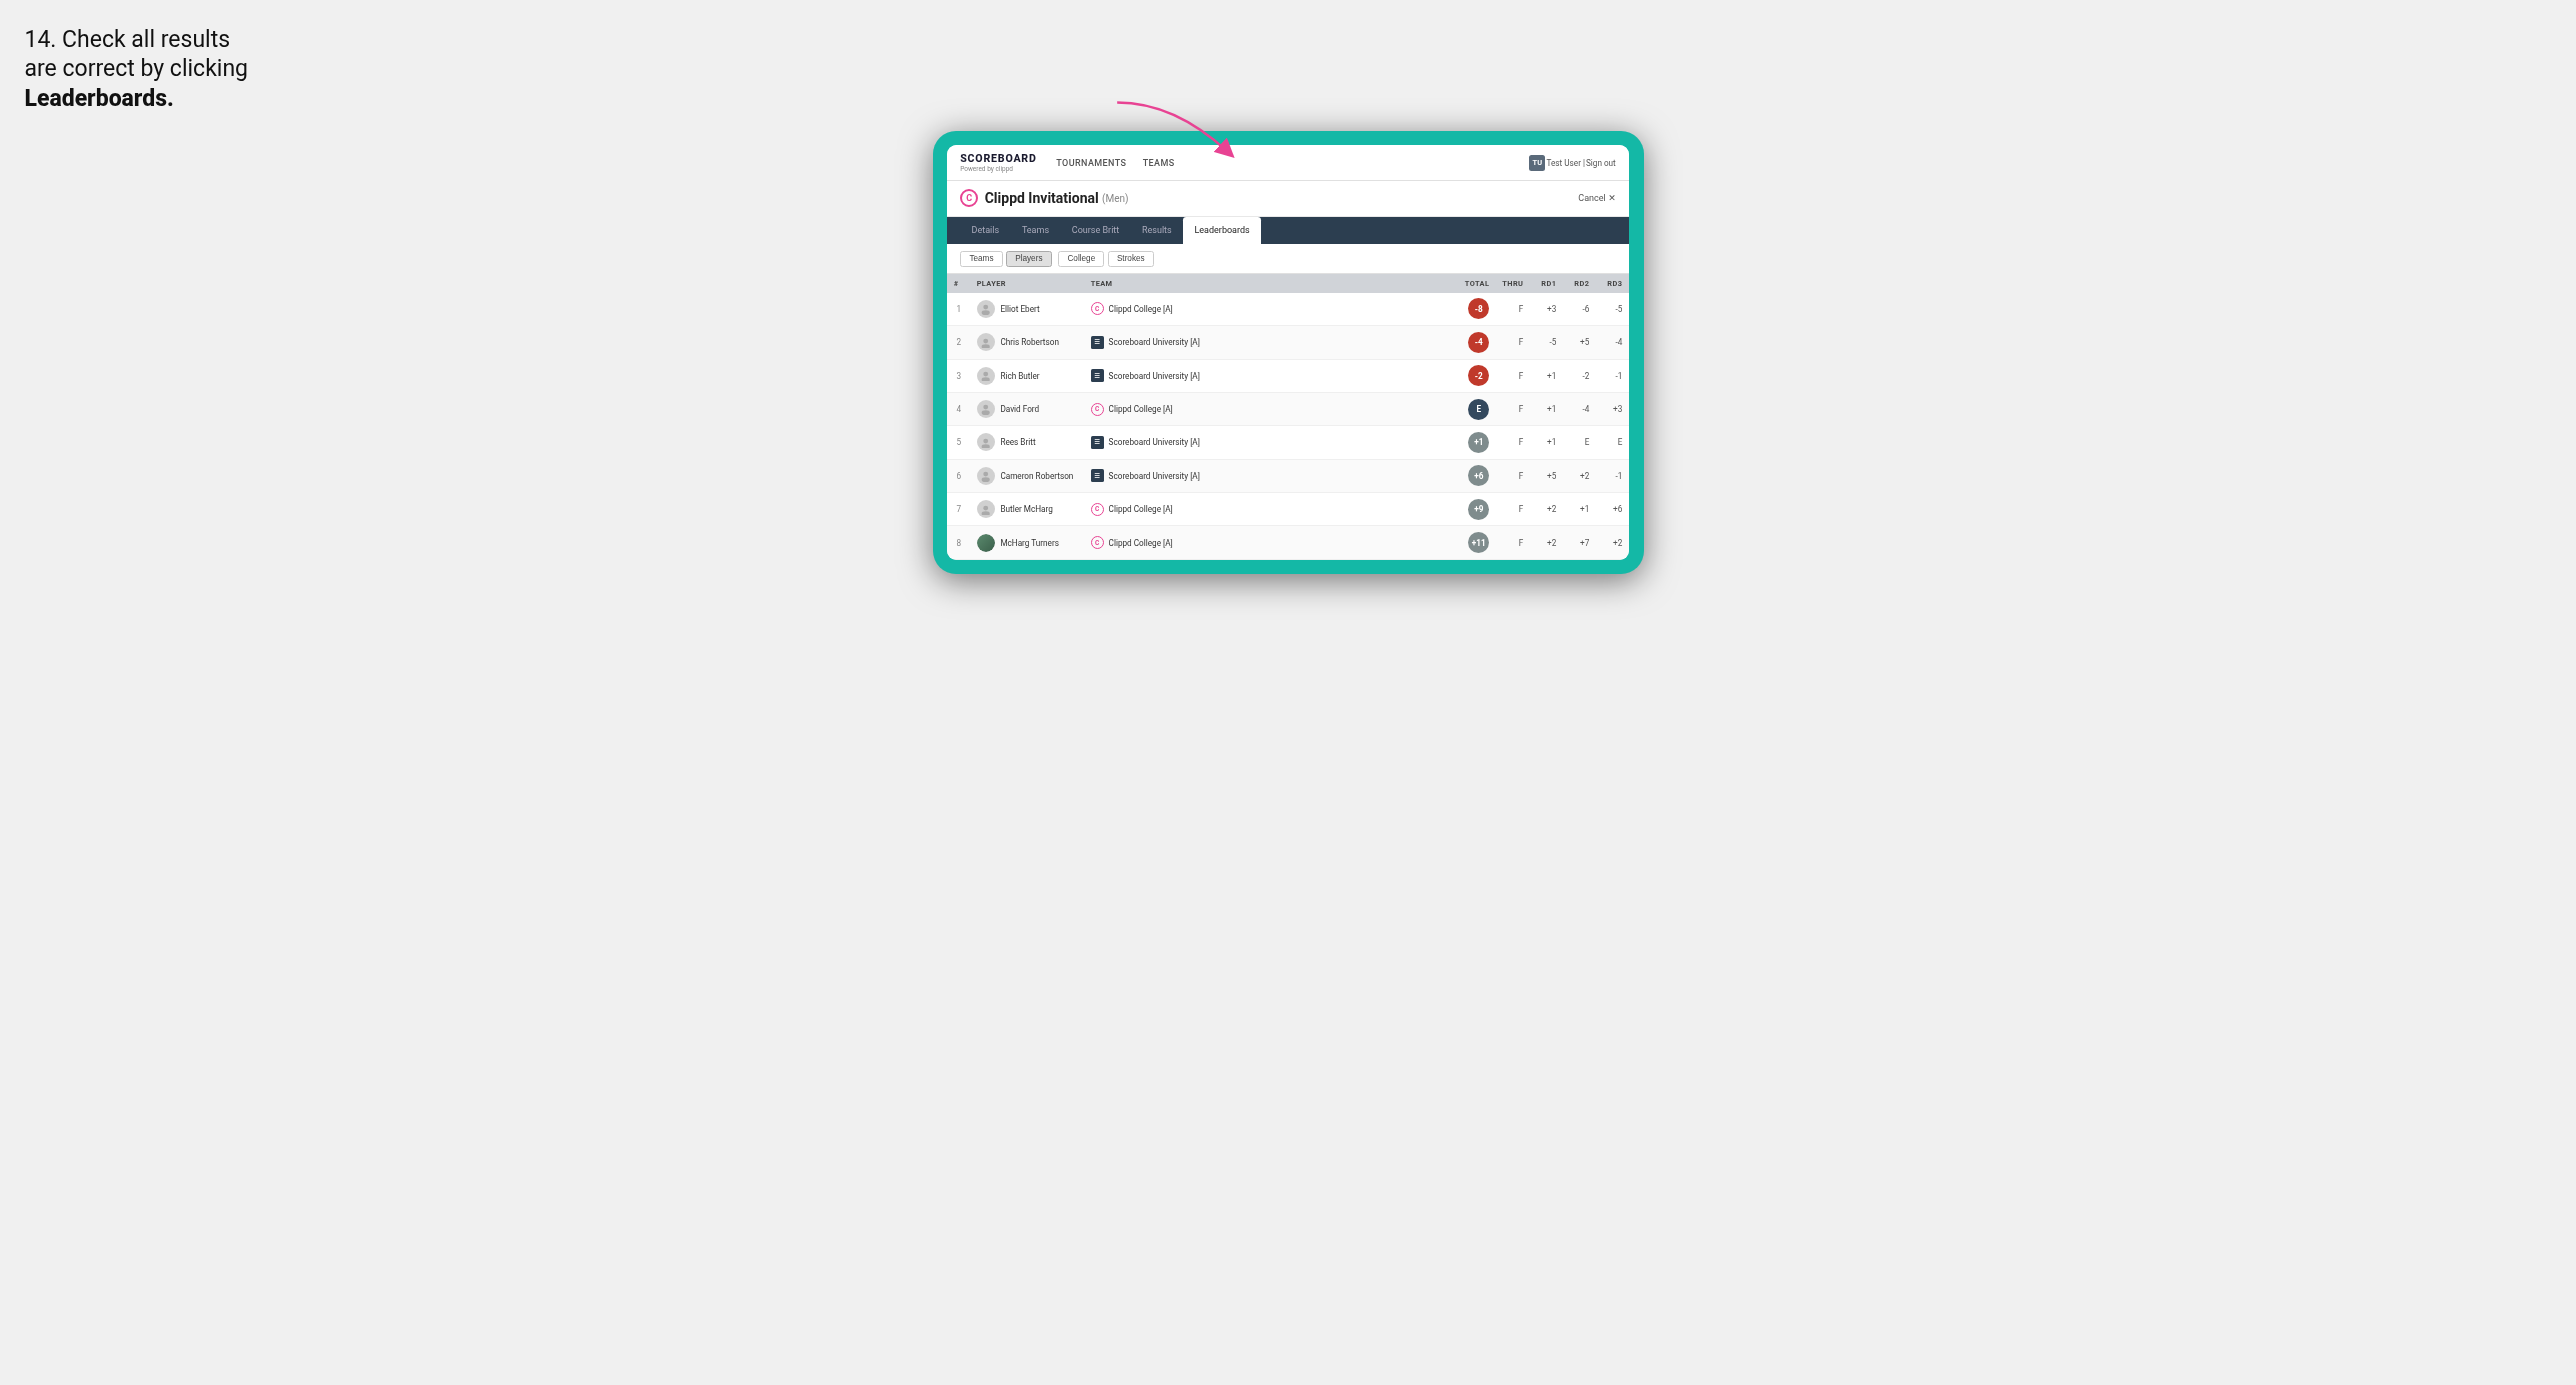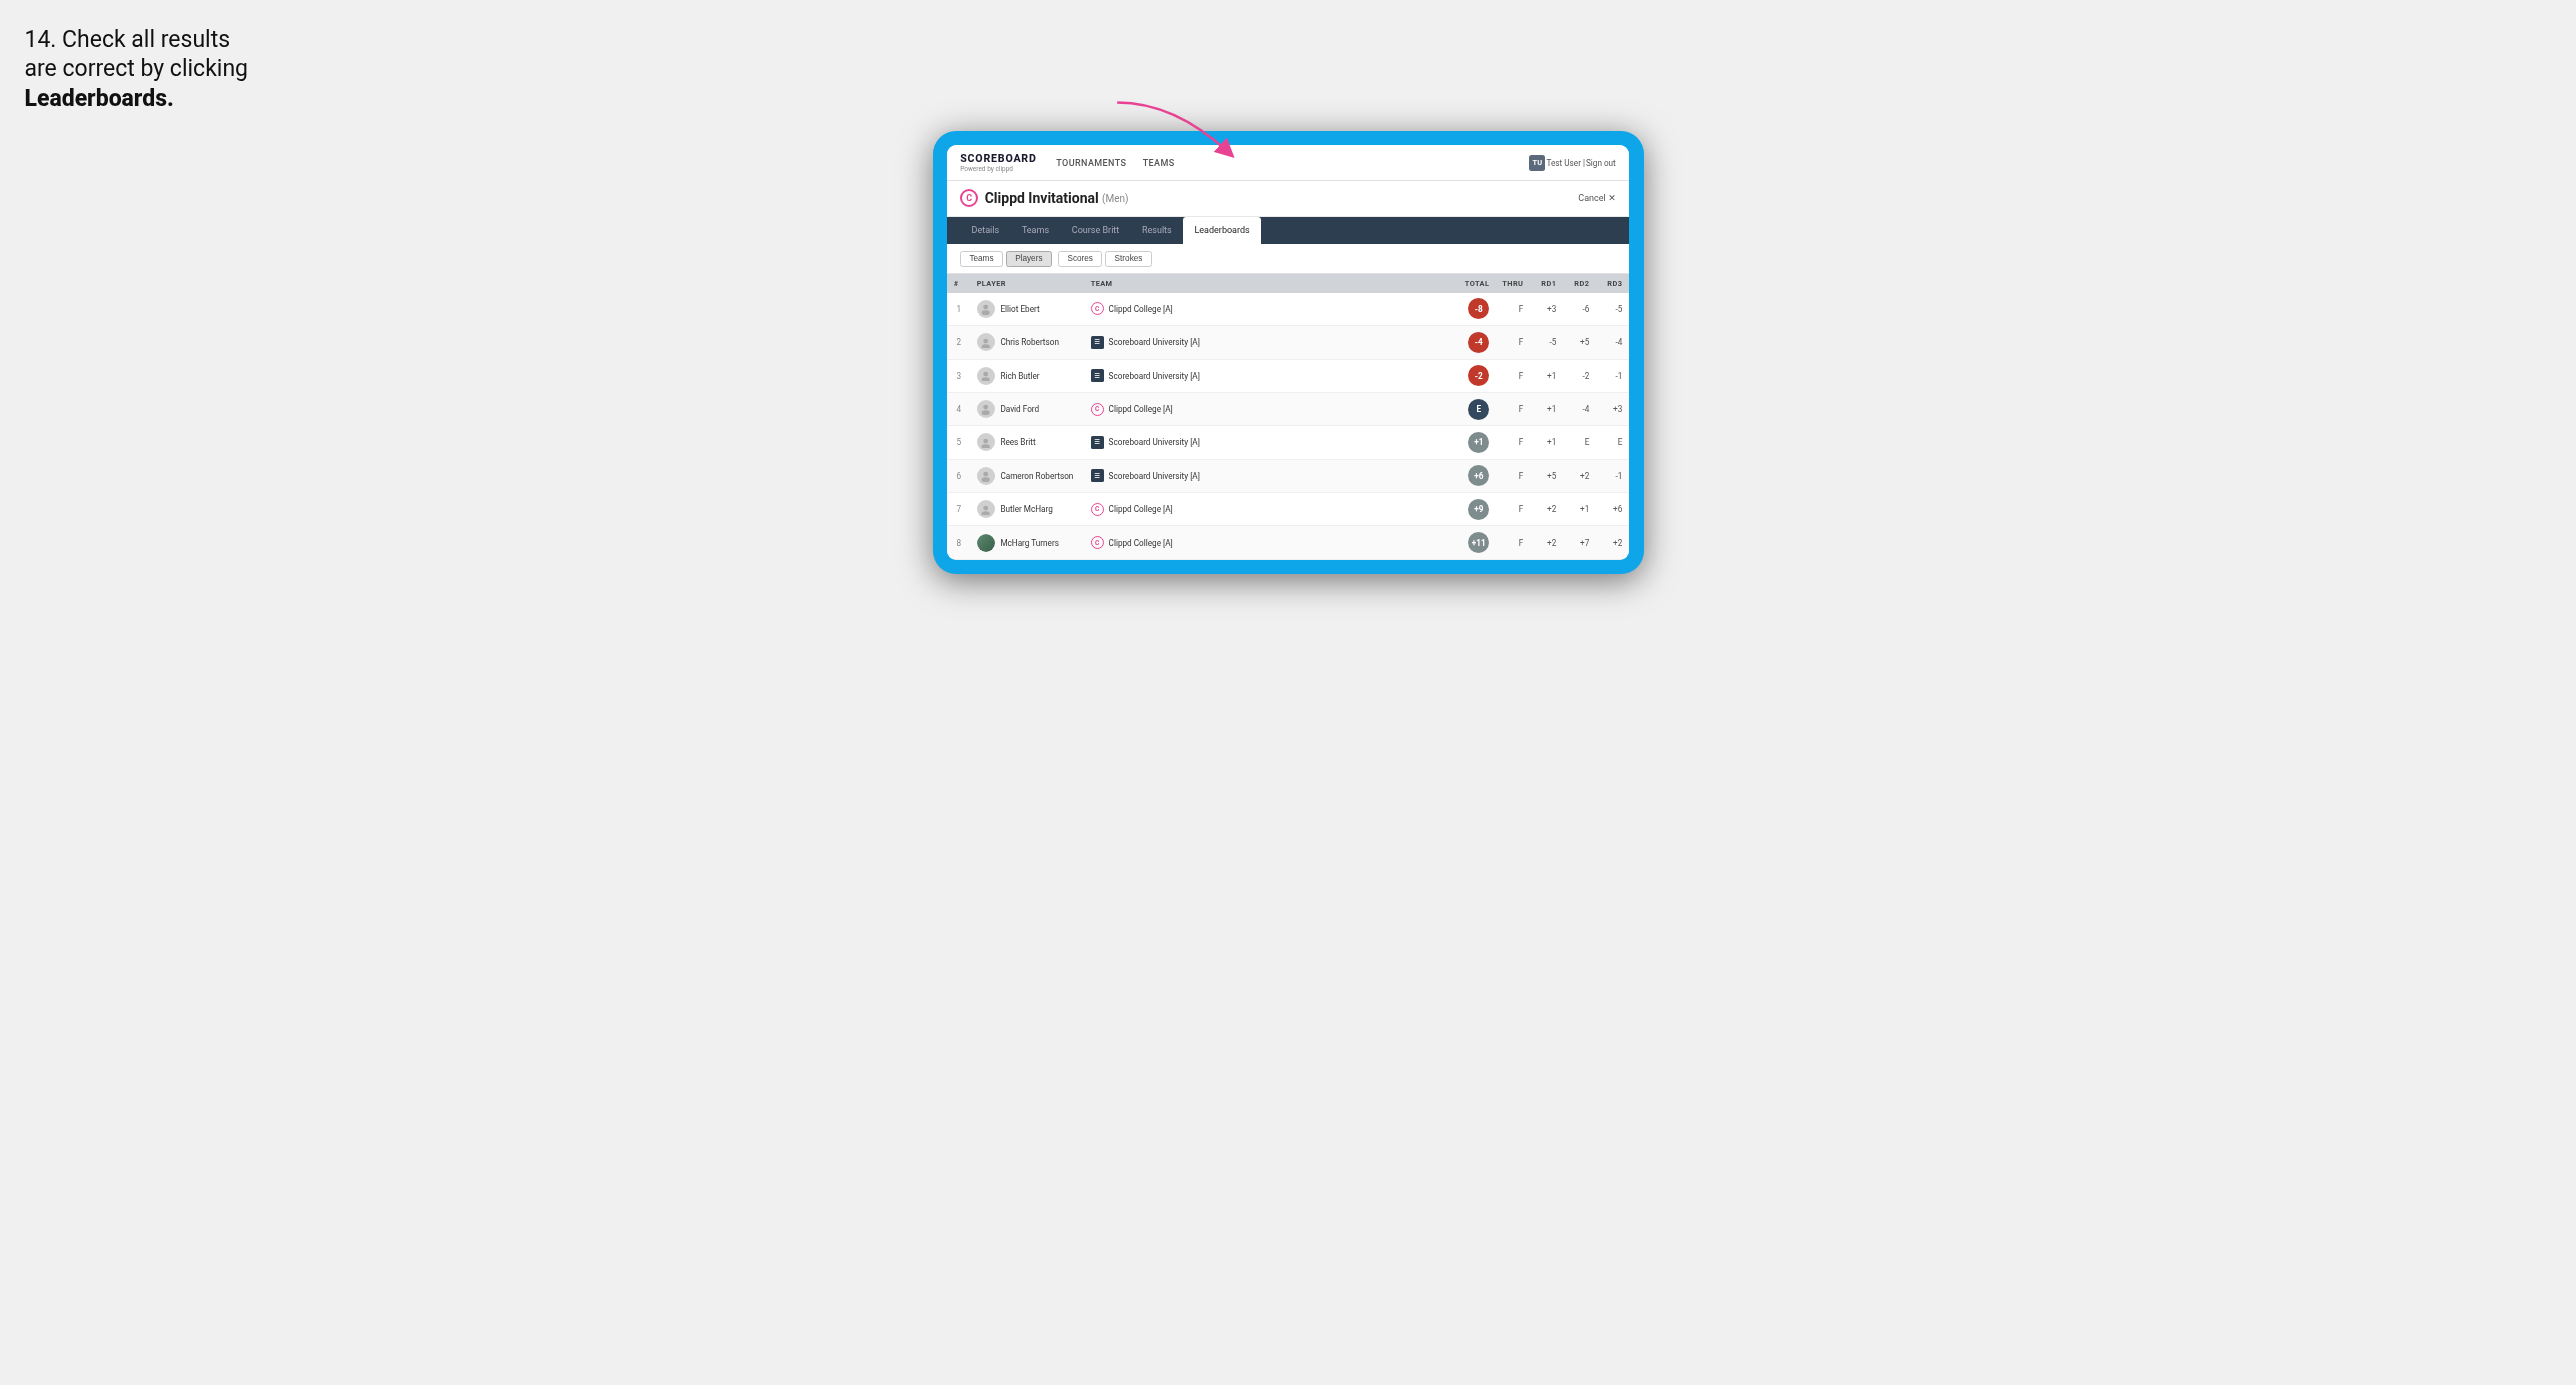--- a/index.html
+++ b/index.html
@@ -13,21 +13,21 @@
     .instruction-text {
       font-size: 23px;
       line-height: 1.3;
       color: #111;
       margin-bottom: 16.4px;
       max-width: 311px;
     }
     .instruction-text strong { font-weight: 800; }
 
     .device-wrapper {
-      background: #0ea5e9;
+      background: #14b8a6;
       border-radius: 23px;
       padding: 14.7px;
       max-width: 711px;
       margin: 0 auto;
       box-shadow: 0 6.5px 33px rgba(0,0,0,0.5);
       position: relative;
     }
 
     .device-screen {
       background: #fff;
@@ -299,21 +299,21 @@
         <div class="tab">Details</div>
         <div class="tab">Teams</div>
         <div class="tab">Course Britt</div>
         <div class="tab">Results</div>
         <div class="tab active">Leaderboards</div>
       </div>
 
       <div class="filter-bar">
         <button class="filter-btn">Teams</button>
         <button class="filter-btn active">Players</button>
-        <button class="filter-btn" style="margin-left:3.3px;">Scores</button>
+        <button class="filter-btn" style="margin-left:3.3px;">College</button>
         <button class="filter-btn">Strokes</button>
       </div>
 
       <div>
         <table class="leaderboard-table">
           <thead>
             <tr>
               <th style="width:23px;">#</th>
               <th style="width:114px;">PLAYER</th>
               <th>TEAM</th>

